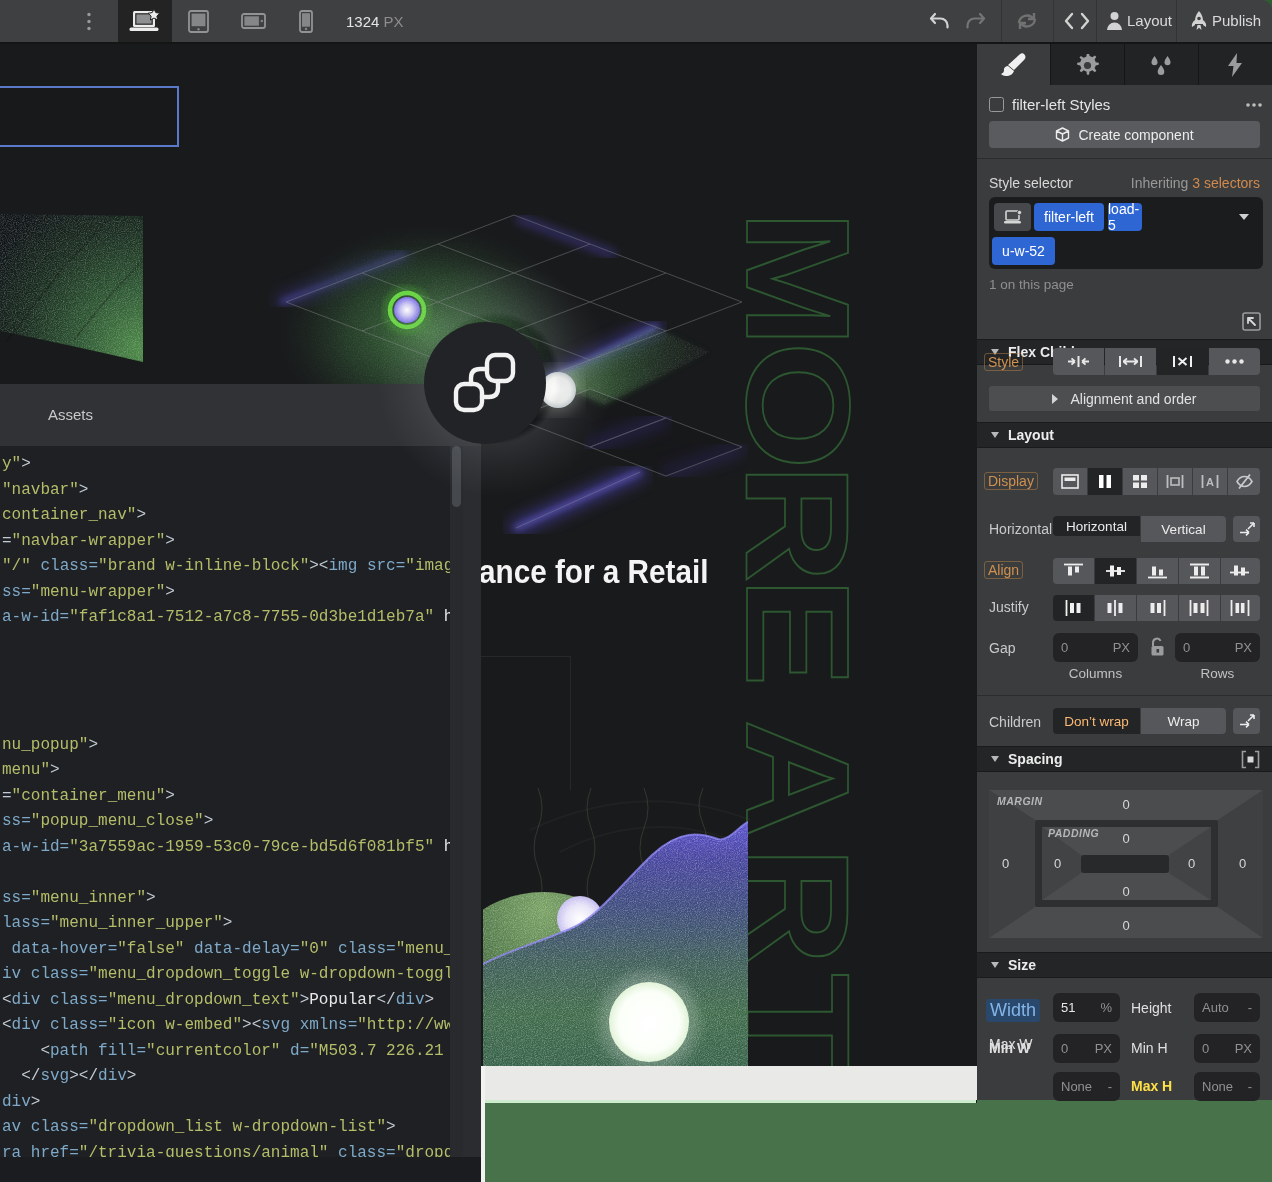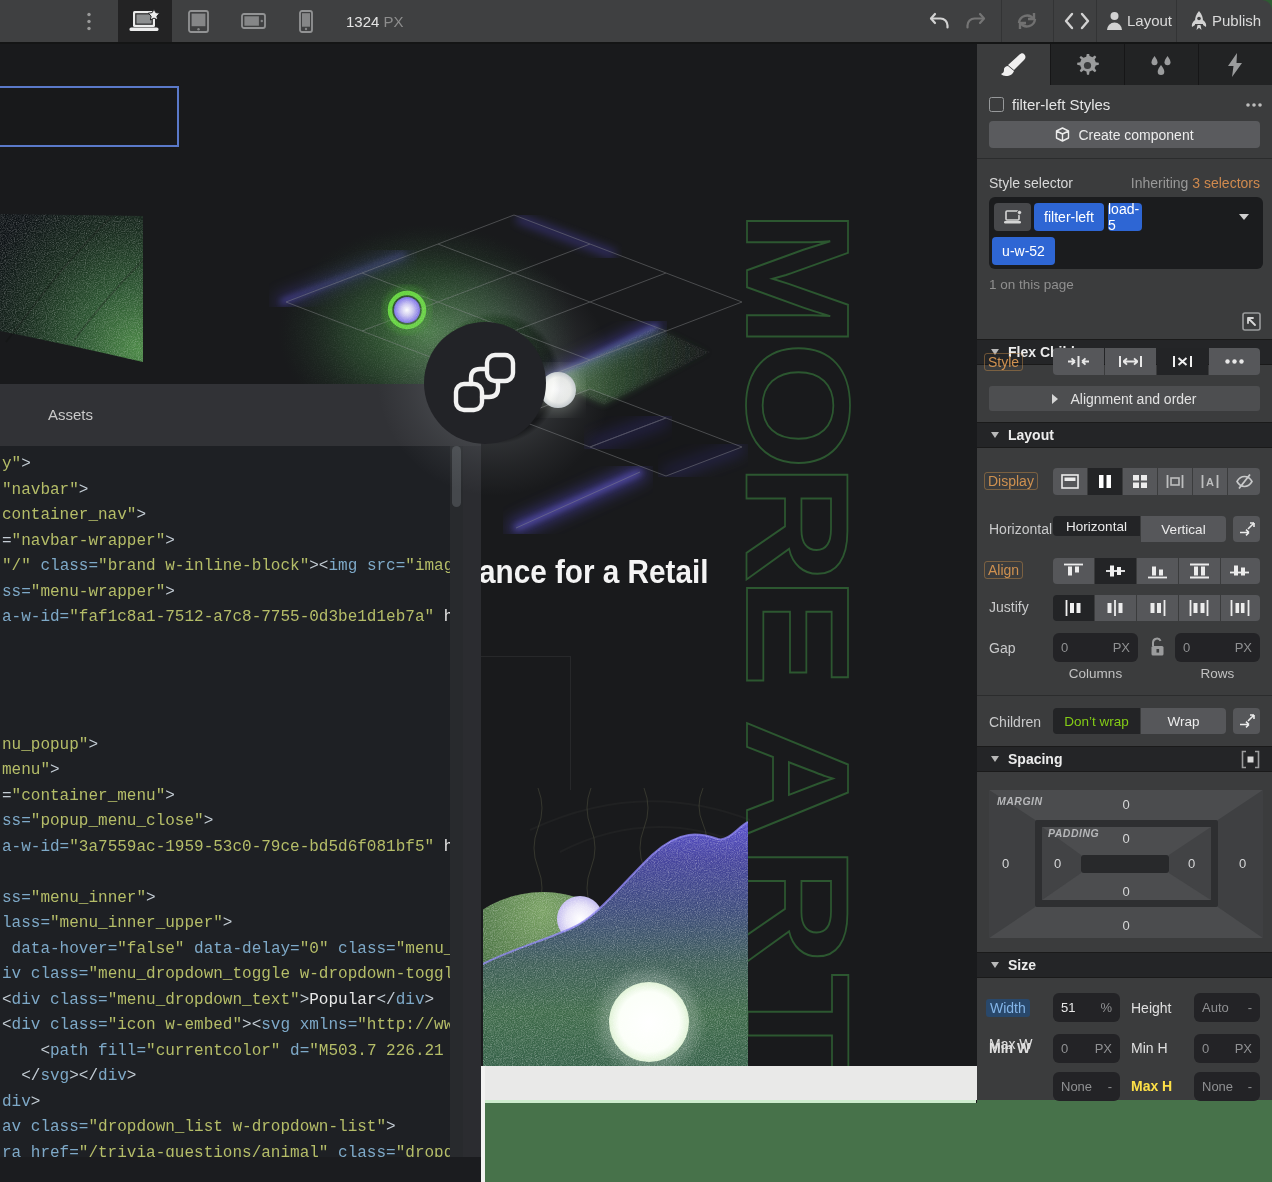--- a/index.html
+++ b/index.html
@@ -564,21 +564,21 @@
   </svg>
   <div class="inp" style="left:1175px;top:633px;width:85px;height:29px;">
       <span>0</span>
       <span>PX</span>
     </div>
   <div class="abs" style="left:1053px;top:666px;width:85px;text-align:center;font-size:13.5px;color:#c2c2c2;">Columns</div>
   <div class="abs" style="left:1175px;top:666px;width:85px;text-align:center;font-size:13.5px;color:#c2c2c2;">Rows</div>
   <div class="abs" style="left:977px;top:695px;width:295px;height:1px;background:#2b2c2d;"></div>
 
   <div class="abs lbl" style="left:989px;top:714px;">Children</div>
-  <div class="abs" style="left:1053px;top:708px;width:87px;height:26px;background:#232426;border-radius:4px 0 0 4px;display:flex;align-items:center;justify-content:center;font-size:13.5px;color:#84cc16;">Don’t wrap</div>
+  <div class="abs" style="left:1053px;top:708px;width:87px;height:26px;background:#232426;border-radius:4px 0 0 4px;display:flex;align-items:center;justify-content:center;font-size:13.5px;color:#fdba74;">Don’t wrap</div>
   <div class="abs" style="left:1141px;top:708px;width:85px;height:26px;background:#56575a;border-radius:0 4px 4px 0;display:flex;align-items:center;justify-content:center;font-size:13.5px;color:#ececec;">Wrap</div>
   <div class="abs" style="left:1233px;top:708px;width:27px;height:26px;background:#56575a;border-radius:4px;"></div>
   <svg class="abs" style="left:1239px;top:714px;" width="16" height="14" viewBox="0 0 16 14">
     <path d="M1,10.5 h9 M10,10.5 l-3,-2.8 M10,10.5 l-3,2.8" stroke="#ececec" stroke-width="1.6" fill="none"></path>
     <path d="M15,1 L9,7 M15,1 h-4 M15,1 v4" stroke="#ececec" stroke-width="1.6" fill="none"></path>
   </svg>
 
   <div class="hdr" style="top:746px;">
       <div class="tri"></div>
       <div class="t">Spacing</div>
@@ -611,21 +611,21 @@
   <div class="abs" style="left:1002px;top:856px;font-size:13px;color:#d6d7d8;">0</div>
   <div class="abs" style="left:1054px;top:856px;font-size:13px;color:#d6d7d8;">0</div>
   <div class="abs" style="left:1188px;top:856px;font-size:13px;color:#d6d7d8;">0</div>
   <div class="abs" style="left:1239px;top:856px;font-size:13px;color:#d6d7d8;">0</div>
 
   <div class="hdr" style="top:952px;">
       <div class="tri"></div>
       <div class="t">Size</div>
     </div>
 
-  <div class="abs" style="left:986px;top:999px;background:#29486b;border-radius:3px;padding:1px 4px;font-size:14px;color:#84b5e8;">Width</div>
+  <div class="abs" style="left:986px;top:999px;background:#29486b;border-radius:3px;padding:1px 4px;font-size:18px;color:#84b5e8;">Width</div>
   <div class="inp" style="left:1053px;top:993px;width:67px;height:29px;">
       <span style="color:#e8e8e8;">51</span>
       <span>%</span>
     </div>
   <div class="abs lbl" style="left:1131px;top:1000px;color:#e0e0e0;">Height</div>
   <div class="inp" style="left:1194px;top:993px;width:66px;height:29px;">
       <span>Auto</span>
       <span>-</span>
     </div>
   <div class="abs lbl" style="left:989px;top:1040px;color:#e0e0e0;font-weight:bold;">Min W</div>

